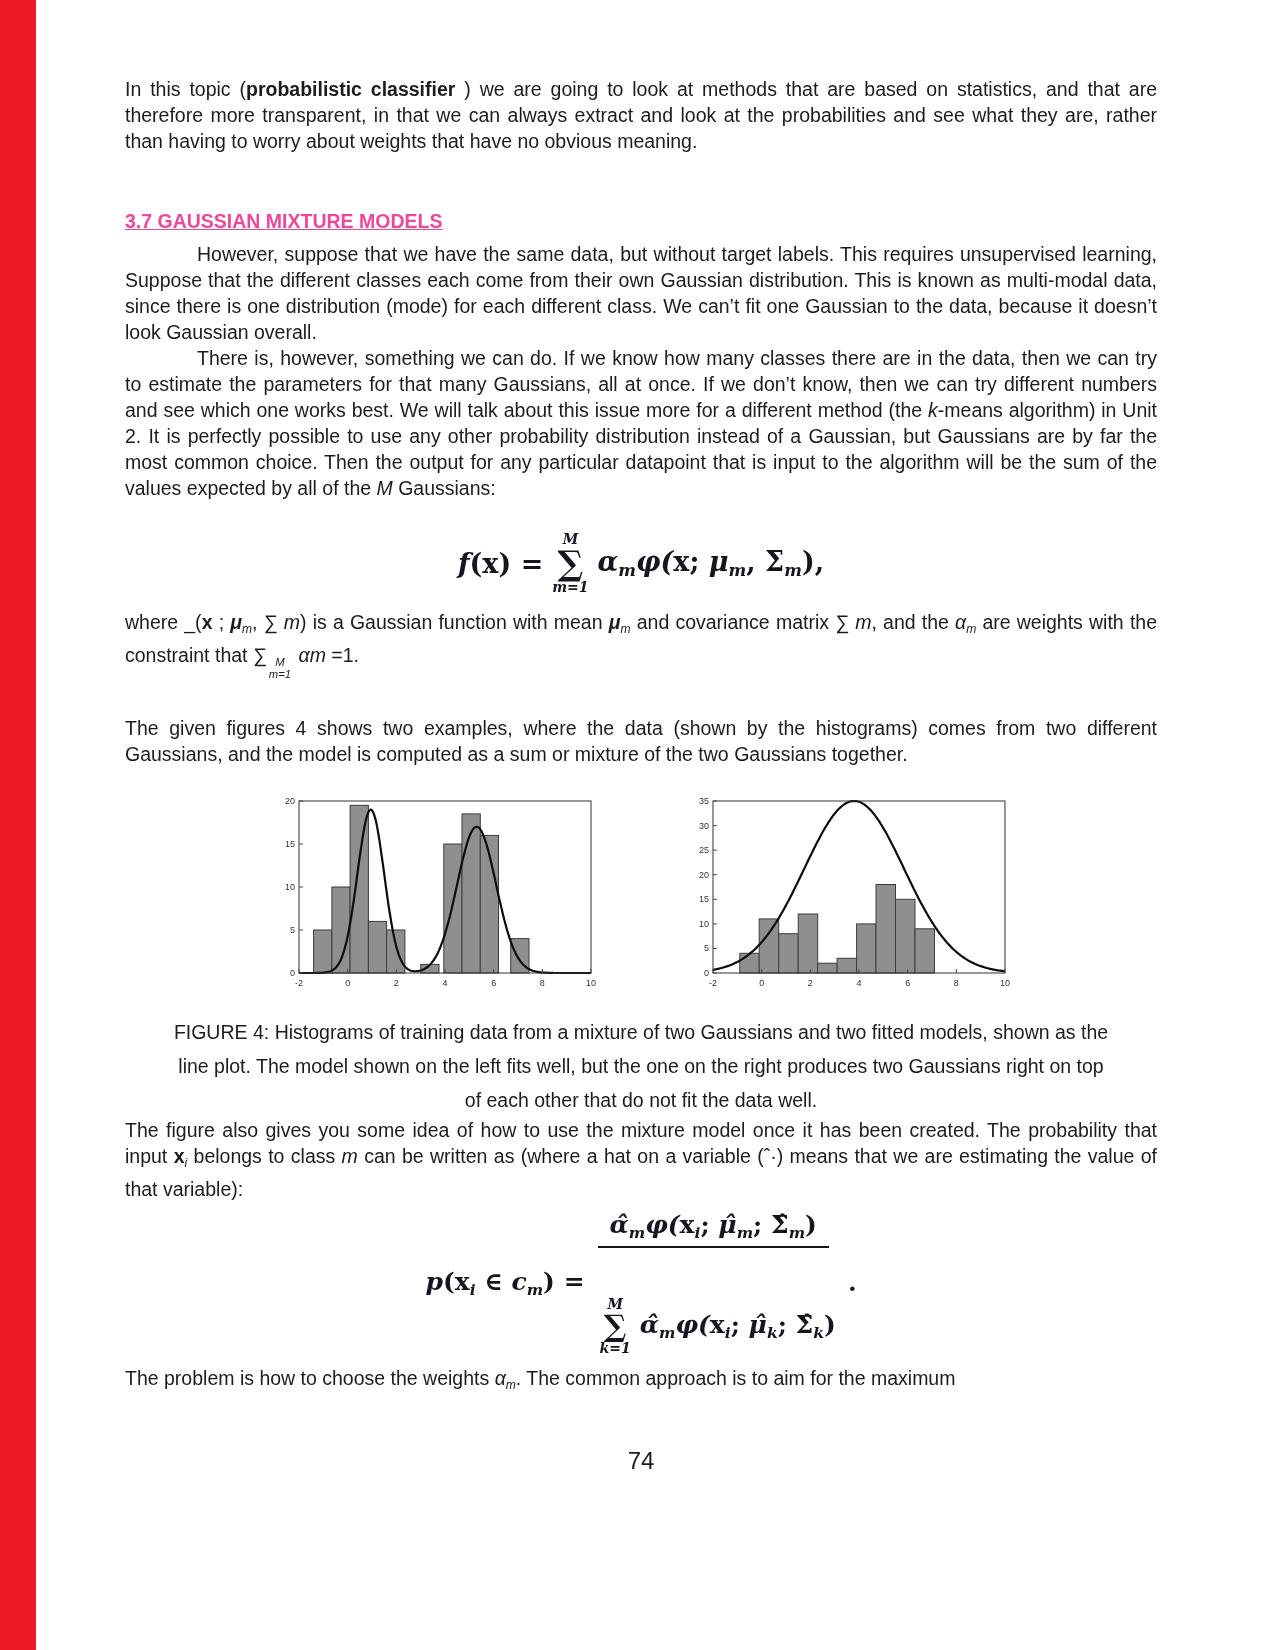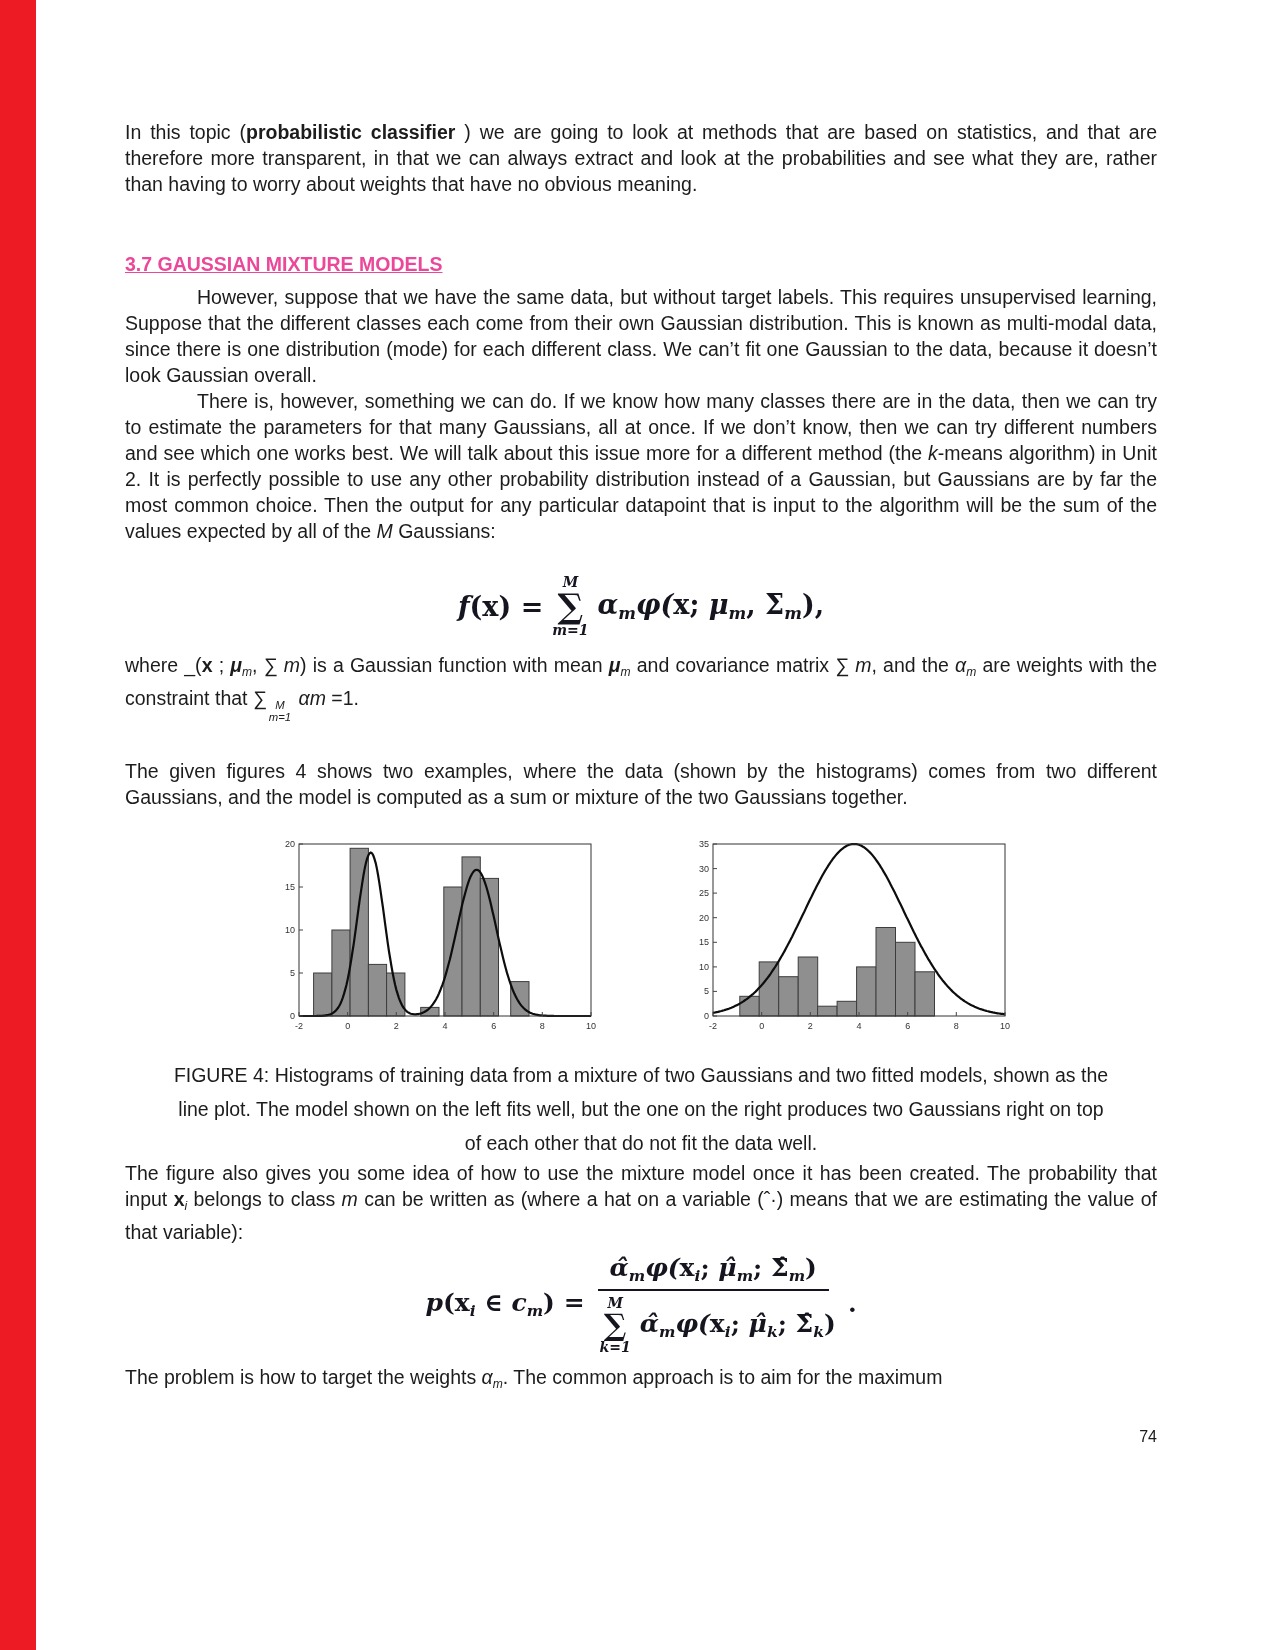--- a/index.html
+++ b/index.html
@@ -8,21 +8,21 @@
     width:1275px; height:1650px; position:relative;
     font-family:"Liberation Sans", sans-serif;
     color:#1c1c1c;
   }
   .red-bar { position:absolute; left:0; top:0; width:36px; height:1650px; }
   .content { position:absolute; left:125px; top:0; width:1032px; }
 
   .para { font-size:19.5px; line-height:26px; text-align:justify; }
   .indent { text-indent:72px; }
 
-  .intro-p   { margin-top:119px; }
+  .intro-p   { margin-top:76px; }
   .heading   { margin-top:56px; font-size:19.5px; font-weight:700; text-decoration:underline; color:#ec4899; }
   .p-unsup   { margin-top:8px; }
   .p-est     { }
   .p-where   { margin-top:8px; }
   .p-figintro{ margin-top:34px; }
   .p-usage   { }
   .p-problem { margin-top:10px; }
 
   .b   { font-weight:700; }
   .i   { font-style:italic; }
@@ -32,30 +32,30 @@
               vertical-align:-0.4em; line-height:1.05; font-size:0.58em; margin:0 2px; font-style:italic; }
 
   .formula { display:flex; justify-content:center; align-items:center;
              font-family:"DejaVu Serif", serif; font-weight:700; color:#15151f; }
   .formula1 { margin-top:24px; min-height:76px; font-size:27px; }
   .formula2 { margin-top:8px; font-size:25px; }
   .bigsum { display:inline-flex; flex-direction:column; align-items:center; line-height:1; margin:0 9px; }
   .bigsum .lim { font-size:14px; font-style:italic; }
   .bigsum .sigma { font-size:34px; }
   .formula2 .bigsum .sigma { font-size:30px; }
-  .fraction { display:inline-flex; flex-direction:column; align-items:center; margin:0 6px; }
+  .fraction { display:inline-flex; flex-direction:column; align-items:center; margin:0 6px;gap:44px; }
   .fraction .num { padding:0 12px 5px; border-bottom:2.5px solid #15151f; }
   .fraction .den { display:inline-flex; align-items:center; padding-top:5px; }
   .f-period { margin-left:6px; }
 
   .fig-row { margin-top:26px; display:flex; justify-content:center; gap:84px; }
   .chart-box { width:330px; height:200px; }
 
   .caption { margin:22px auto 0; max-width:935px; font-size:19.5px; line-height:34px; text-align:center; }
-  .pagenum { margin-top:31px; text-align:right; font-size:16px; }
+  .pagenum { margin-top:49px; text-align:center; font-size:24px; }
 </style>
 </head>
 <body>
 
 <div class="red-bar" style="background: rgb(237, 27, 36);"></div>
 
 <div class="content">
 
   <p class="para intro-p"><span>In this topic (</span><span class="b">probabilistic classifier</span><span> ) we are going to look at methods that are based on statistics, and that are therefore more transparent, in that we can always extract and look at the probabilities and see what they are, rather than having to worry about weights that have no obvious meaning.</span></p>
 
@@ -180,17 +180,17 @@
           <span class="lim">M</span>
           <span class="sigma">∑</span>
           <span class="lim">k=1</span>
         </span>
         <span class="frich"><span class="i">α̂</span><span class="sub i">m</span><span class="i">φ(</span><span class="b">x</span><span class="sub i">i</span><span>; </span><span class="bi">μ̂</span><span class="sub i">k</span><span>; </span><span class="b">Σ̂</span><span class="sub i">k</span><span>)</span></span>
       </span>
     </span>
     <span class="f-period">.</span>
   </div>
 
-  <p class="para p-problem"><span>The problem is how to target the weights </span><span class="i">α</span><span class="sub i">m</span><span>. The common approach is to aim for the maximum</span></p>
+  <p class="para p-problem"><span>The problem is how to choose the weights </span><span class="i">α</span><span class="sub i">m</span><span>. The common approach is to aim for the maximum</span></p>
 
   <div class="pagenum">74</div>
 
 </div>
 
 </body></html>

